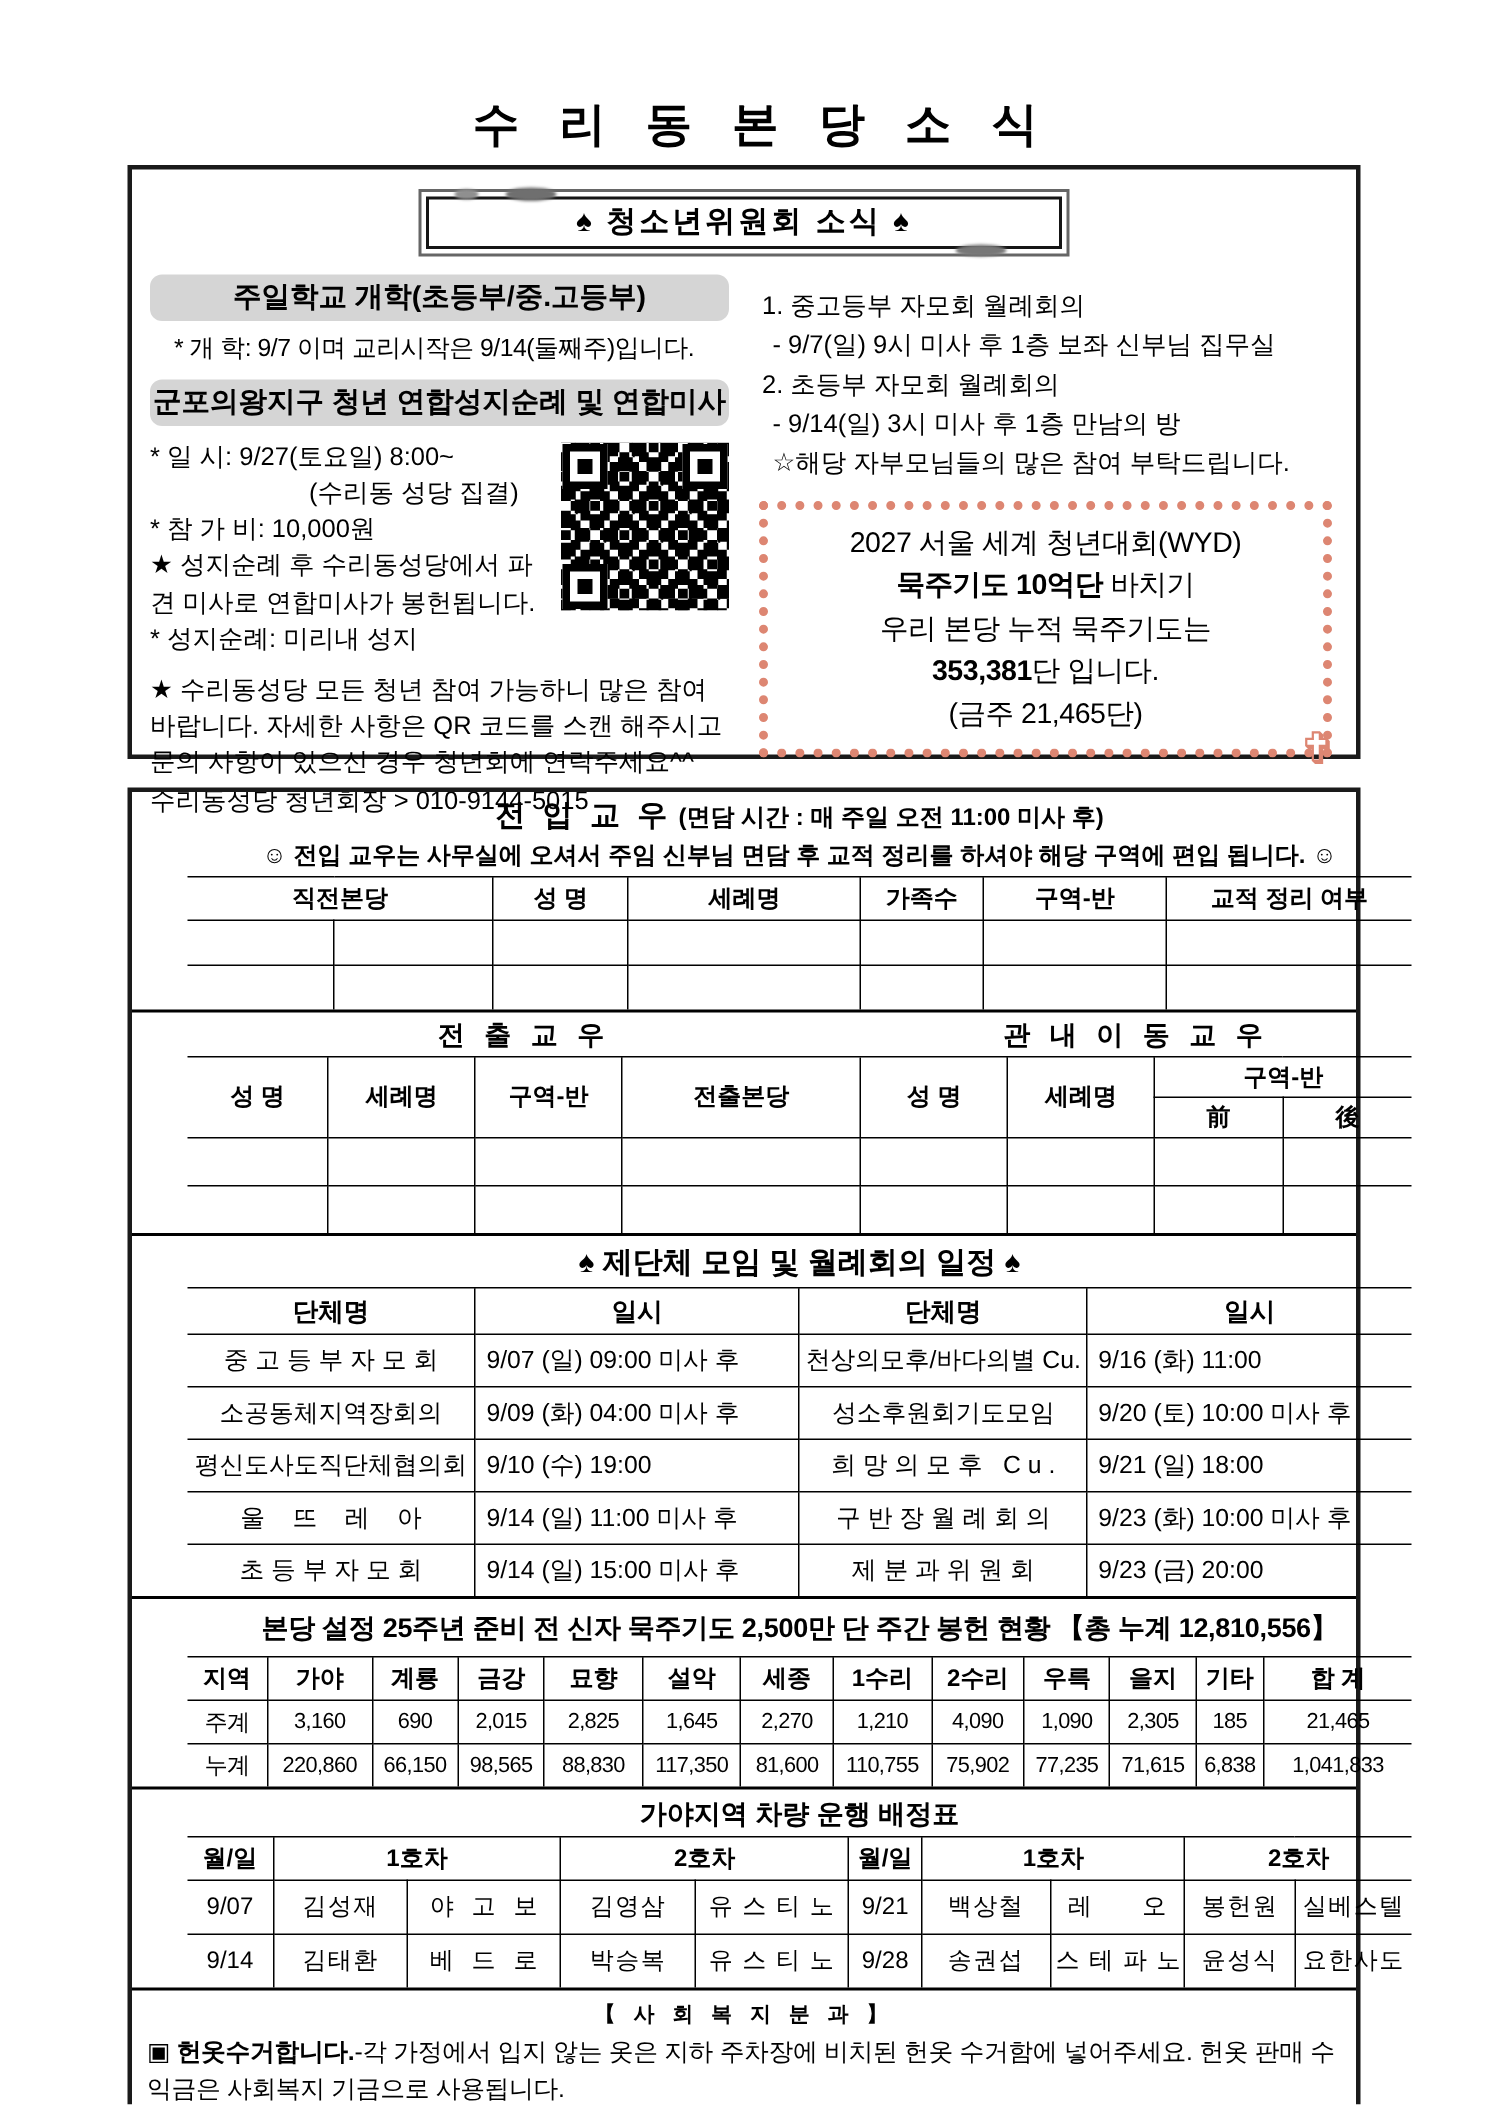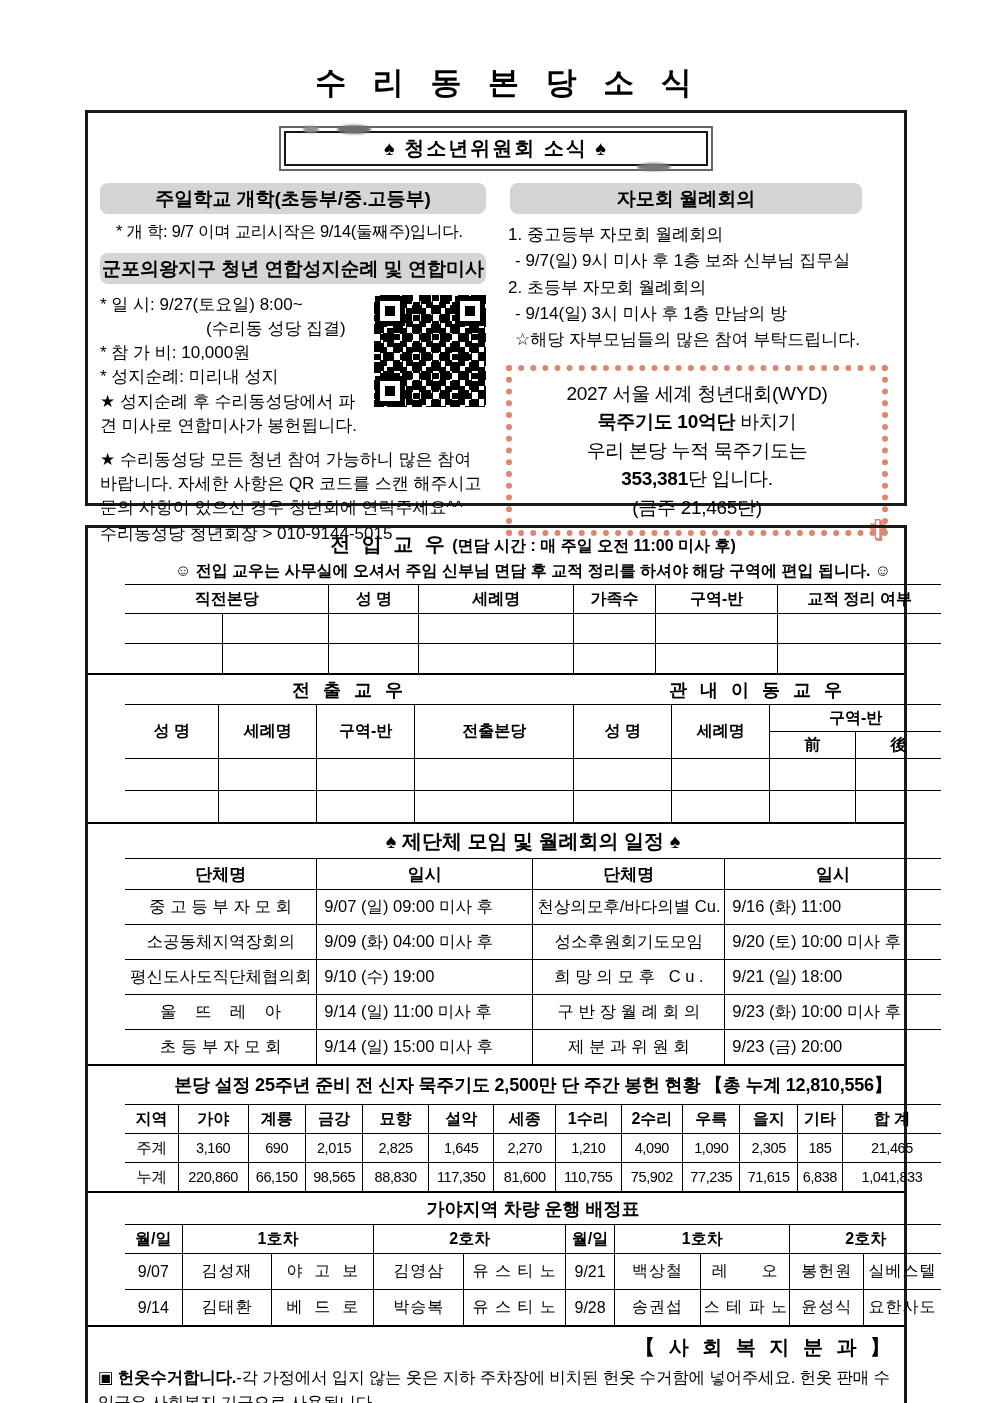--- a/index.html
+++ b/index.html
@@ -70,21 +70,21 @@
   .gs-row .when{text-align:left;padding-left:7px;}
   .rs-title{height:36px;font-size:18px;letter-spacing:-0.2px;}
   .rs-head th{height:26px;font-size:16px;}
   .rs-row td{height:26px;font-size:14.5px;letter-spacing:-0.4px;padding:1px 1px;}
   .rs-row .rowlab{font-size:15.5px;}
   .vh-title{height:29px;font-size:18px;}
   .vh-head th{height:26px;}
   .vh-row td{height:33px;white-space:pre;letter-spacing:1px;}
   .vh-row .date{letter-spacing:0;}
   .welfare{padding:4px 10px 10px 10px;}
-  .welfare-title{text-align:right;font-weight:bold;font-size:20px;letter-spacing:4px;
+  .welfare-title{text-align:center;font-weight:bold;font-size:14px;letter-spacing:4px;
         padding:3px 0 4px 0;}
   .welfare-text{font-size:16.5px;line-height:1.5;letter-spacing:-0.2px;}
 </style>
 </head>
 <body>
 
 <div class="page">
 
   <div class="page-title">수 리 동 본 당 소 식</div>
 
@@ -104,29 +104,28 @@
         <div class="gray-bar">군포의왕지구 청년 연합성지순례 및 연합미사</div>
         <div class="pilg">
           <div class="qr">
             <div class="f tl"></div>
             <div class="f tr"></div>
             <div class="f bl"></div>
           </div>
           <div>* 일      시: 9/27(토요일) 8:00~</div>
           <div class="cont">(수리동 성당 집결)</div>
           <div>* 참 가 비: 10,000원</div>
+          <div>★ 성지순례 후 수리동성당에서 파견 미사로 연합미사가 봉헌됩니다.</div>
           <div>* 성지순례: 미리내 성지</div>
-          <div>★ 성지순례 후 수리동성당에서 파견 미사로 연합미사가 봉헌됩니다.</div>
         </div>
         <div class="note2">★ 수리동성당 모든 청년 참여 가능하니 많은 참여 바랍니다. 자세한 사항은 QR 코드를 스캔 해주시고 문의 사항이 있으신 경우 청년회에 연락주세요^^</div>
         <div class="contact">수리동성당 청년회장 &gt; 010-9144-5015</div>
       </div>
 
       <div class="col-right">
-        <div class="gray-bar">자모회 월례회의</div>
         <div class="m-lines">
           <div>1. 중고등부 자모회 월례회의</div>
           <div class="ind">- 9/7(일) 9시 미사 후 1층 보좌 신부님 집무실</div>
           <div>2. 초등부 자모회 월례회의</div>
           <div class="ind">- 9/14(일) 3시 미사 후 1층 만남의 방</div>
           <div class="ind">☆해당 자부모님들의 많은 참여 부탁드립니다.</div>
         </div>
         <div class="rosary-box">
           <div>2027 서울 세계 청년대회(WYD)</div>
           <div><b>묵주기도 10억단</b><span> 바치기</span></div>

